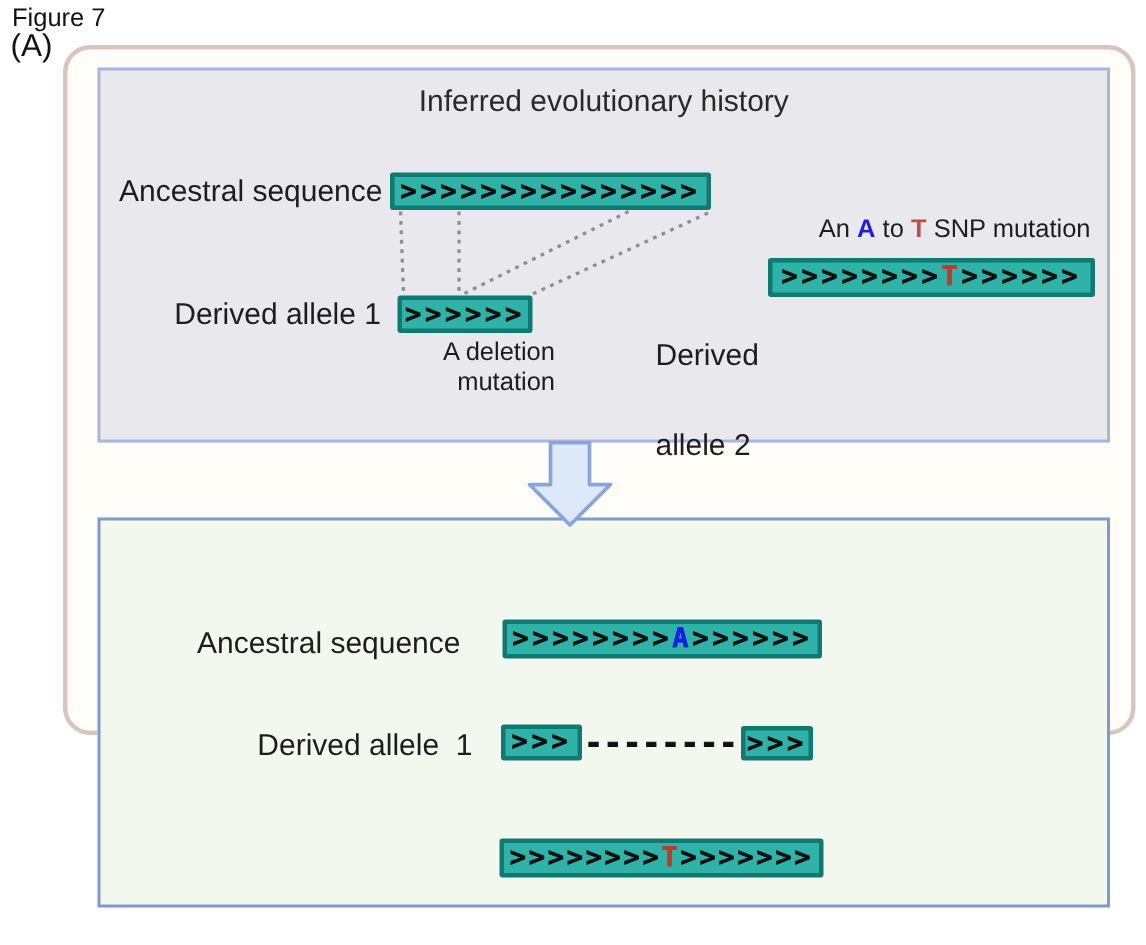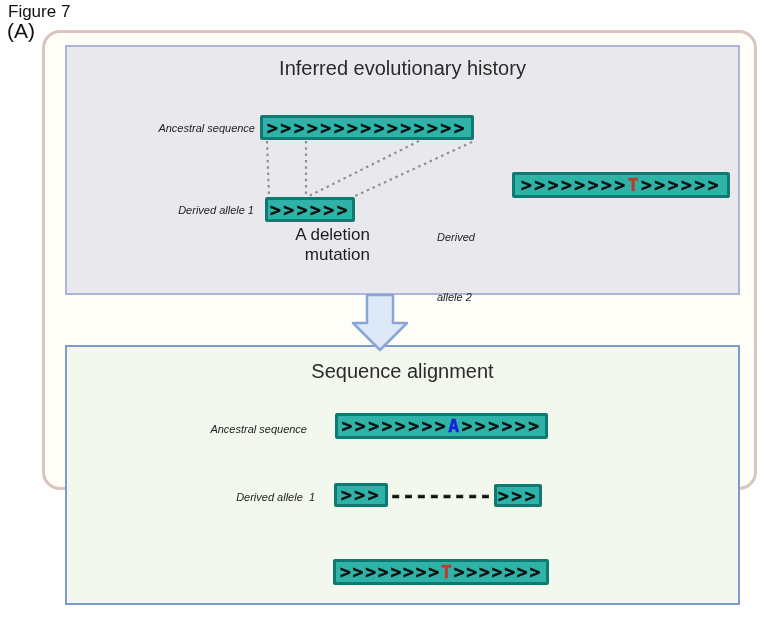--- a/index.html
+++ b/index.html
@@ -8,21 +8,21 @@
   .fig-label{position:absolute;left:8px;top:2px;font-size:17px;color:#111;}
   .panel-letter{position:absolute;left:7px;top:19px;font-size:21px;color:#111;}
   .outer{position:absolute;left:42px;top:30px;width:715px;height:460px;
          background:#fffdf8;border:3px solid #d9c5bd;border-radius:18px;box-sizing:border-box;padding-left:42px;}
   .panel{position:absolute;box-sizing:border-box;}
   .top-panel{left:20px;top:12px;width:675px;height:250px;background:#e9e9ed;border:2px solid #a9b5dd;}
   .bottom-panel{left:20px;top:312px;width:675px;height:260px;background:#f3f8ef;border:2px solid #7f9ace;}
   .panel-title{position:absolute;left:0;width:100%;text-align:center;font-size:20px;color:#2a2a2a;}
   .top-panel .panel-title{top:10px;}
   .bottom-panel .panel-title{top:13px;}
-  .lbl{position:absolute;font-size:11px;color:#1d1d1d;white-space:pre;line-height:20px;font-style:italic;}
+  .lbl{position:absolute;font-size:20px;color:#1d1d1d;white-space:pre;line-height:20px;}
   .r{text-align:right;}
   .seqbox{position:absolute;display:flex;align-items:center;justify-content:center;
           background:#2fb3a8;border:3px solid #0f7a72;border-radius:2px;box-sizing:border-box;overflow:hidden;}
   .seq{font-family:"DejaVu Sans Mono",monospace;font-weight:bold;font-size:18px;
        letter-spacing:2.5px;color:#0d0d0d;white-space:nowrap;line-height:1;
        -webkit-text-stroke:0.5px #0d0d0d;}
   .seq-tight{letter-spacing:1.8px;}
   .nt-blue{color:#1d1de0;-webkit-text-stroke:0.5px #1d1de0;}
   .nt-red{color:#c0392b;-webkit-text-stroke:0.5px #c0392b;}
   .caption{position:absolute;text-align:right;font-size:17px;line-height:20px;color:#1d1d1d;}
@@ -65,32 +65,32 @@
       <div class="lbl r" style="left:0;top:153px;width:187px;">Derived allele 1</div>
       <div class="seqbox" style="left:198px;top:150px;width:90px;height:25px;">
         <span class="seq">&gt;&gt;&gt;&gt;&gt;&gt;</span>
       </div>
 
       <div class="caption" style="left:183px;top:178px;width:120px;">
         <span style="display:block">A deletion</span>
         <span style="display:block">mutation</span>
       </div>
 
+      <div class="snp-note" style="top:96px;right:11px;"><span>An </span><b class="a">A</b><span> to </span><b class="t">T</b><span> SNP mutation</span></div>
 
       <div class="lbl" style="left:370px;top:140px;">
         <span style="display:block">Derived</span>
         <span style="display:block">allele 2</span>
       </div>
       <div class="seqbox" style="left:445px;top:125px;width:218px;height:26px;">
         <span class="seq"><span>&gt;&gt;&gt;&gt;&gt;&gt;&gt;&gt;</span><span class="nt-red">T</span><span>&gt;&gt;&gt;&gt;&gt;&gt;</span></span>
       </div>
     </section>
 
     <section class="panel bottom-panel">
-      <div class="panel-title">Sequence alignment</div>
 
       <div class="lbl r" style="left:0;top:72px;width:240px;">Ancestral sequence</div>
       <div class="seqbox" style="left:268px;top:66px;width:213px;height:26px;">
         <span class="seq"><span>&gt;&gt;&gt;&gt;&gt;&gt;&gt;&gt;</span><span class="nt-blue">A</span><span>&gt;&gt;&gt;&gt;&gt;&gt;</span></span>
       </div>
 
       <div class="lbl r" style="left:0;top:140px;width:248px;">Derived allele  1</div>
       <div class="seqbox" style="left:267px;top:136px;width:54px;height:24px;">
         <span class="seq">&gt;&gt;&gt;</span>
       </div>

